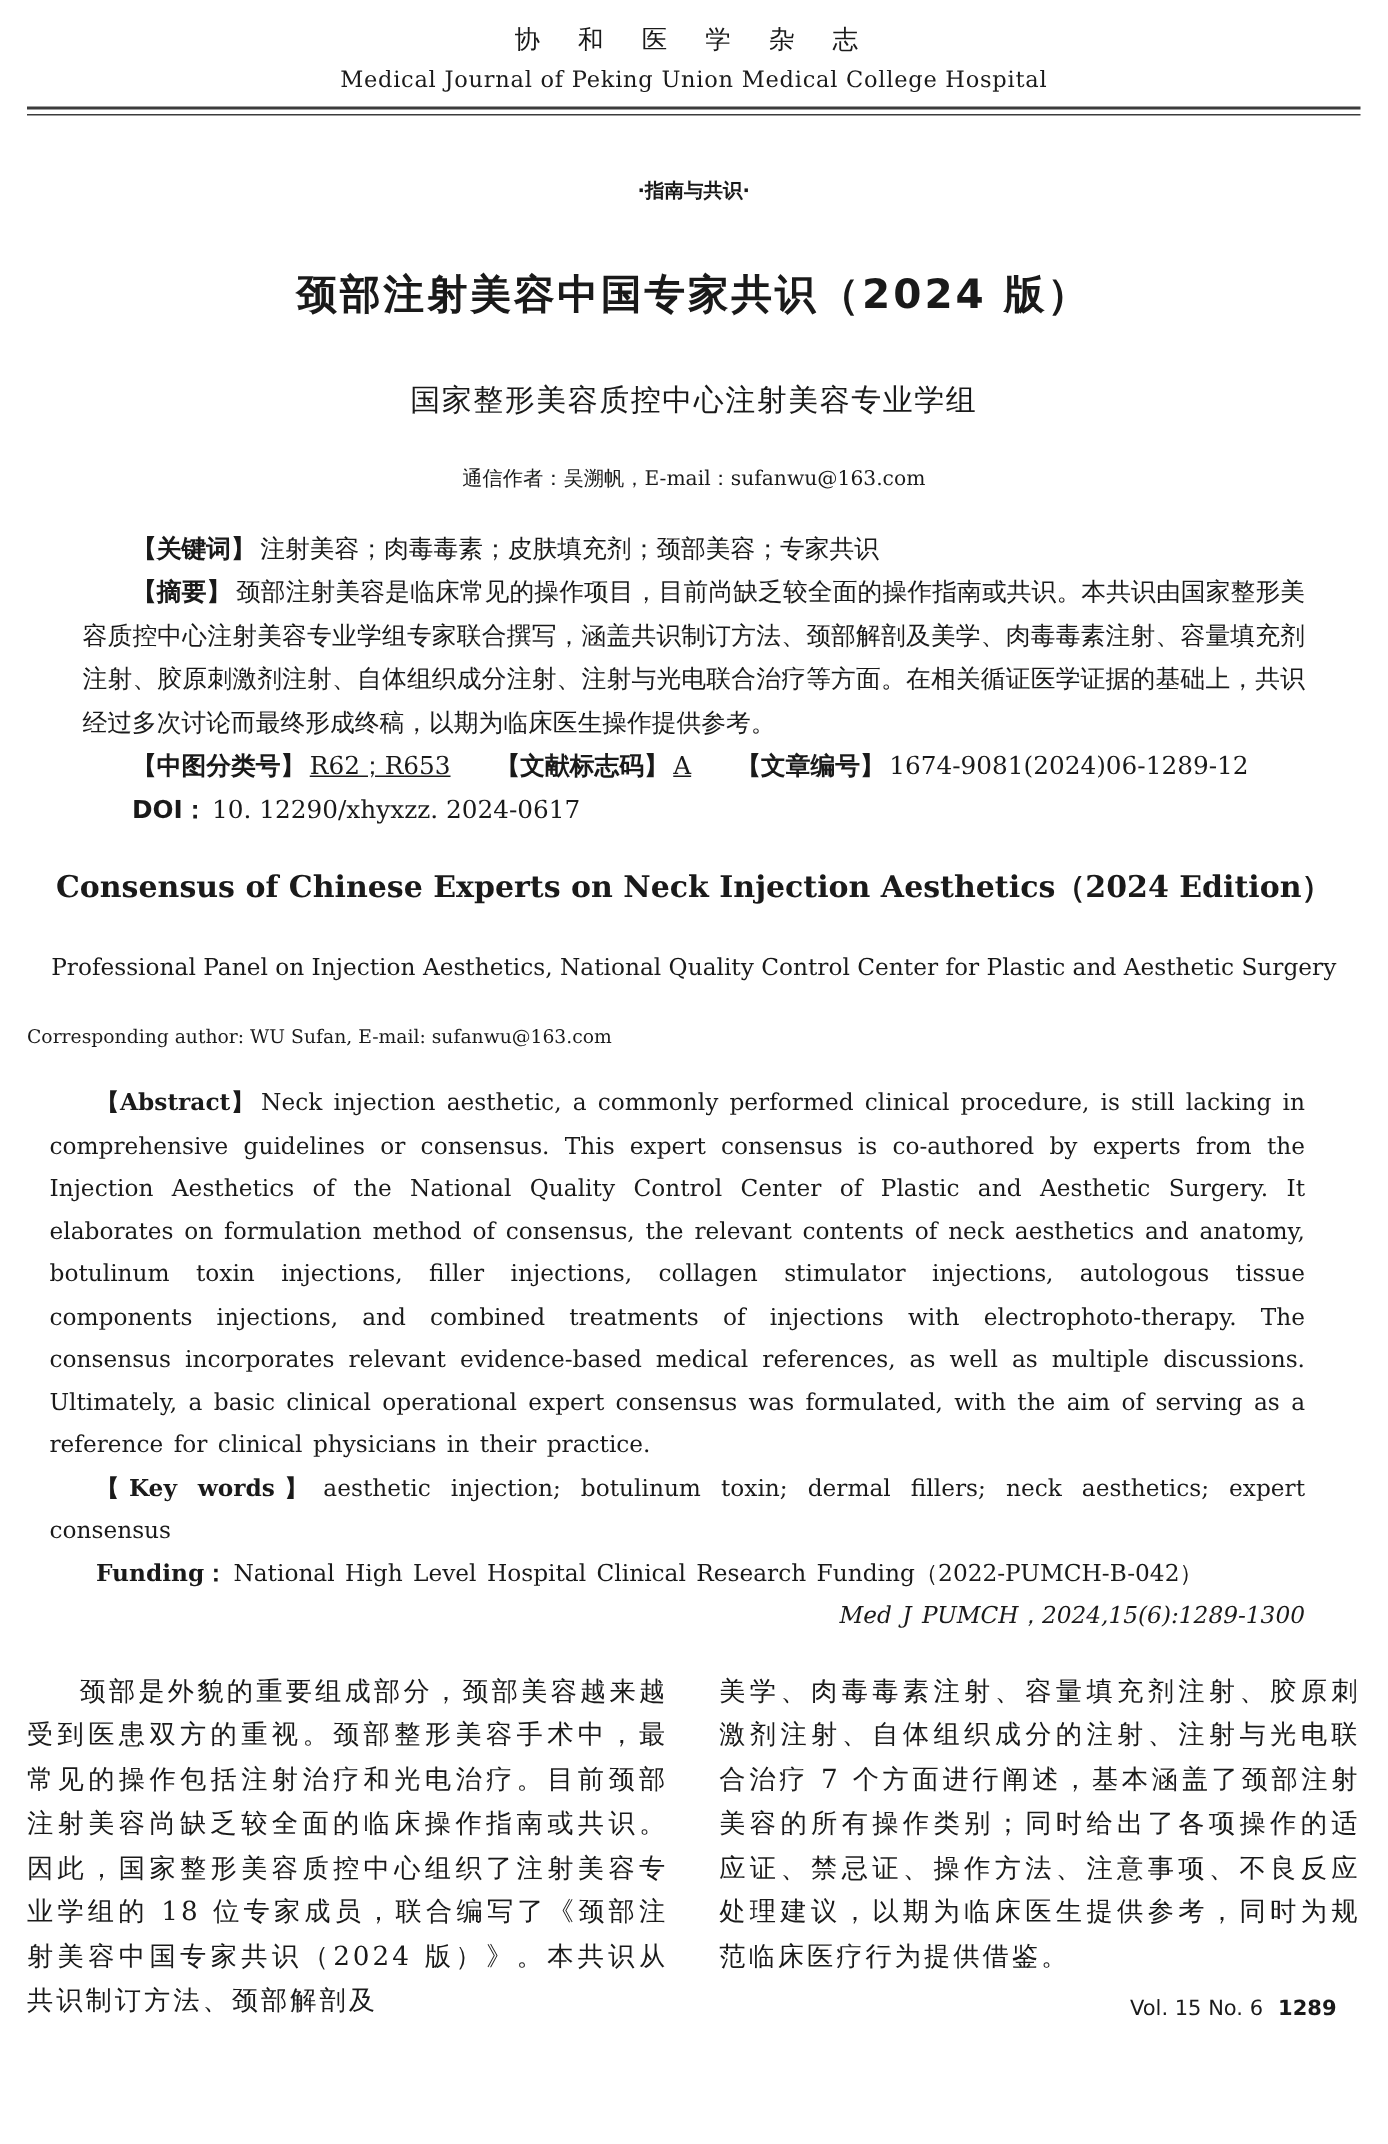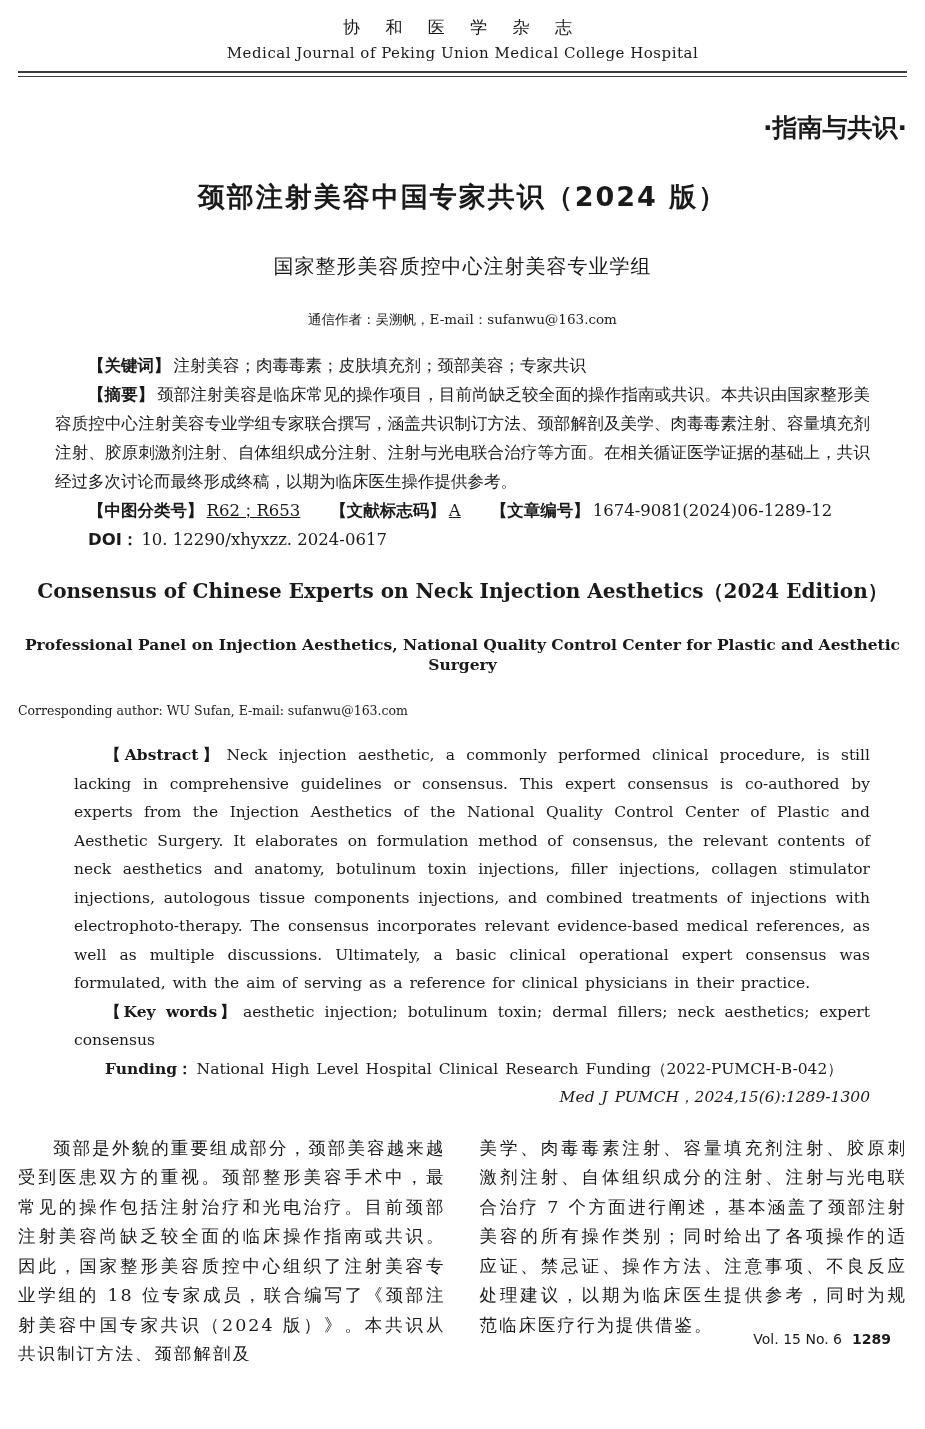--- a/index.html
+++ b/index.html
@@ -10,45 +10,45 @@
     padding:14px 18px 0 18px;
     background:#fff;color:#1a1a1a;
     font-family:"DejaVu Serif",serif;
     overflow:hidden;
   }
   
   .journal-zh{text-align:center;font-size:17px;letter-spacing:10px;line-height:26px;}
   .journal-en{text-align:center;font-size:15px;letter-spacing:.5px;line-height:22px;margin-top:2px;}
   .head-rule{margin-top:7px;height:3px;border-top:2px solid #3c3c3c;border-bottom:1px solid #3c3c3c;}
   .section-label{
-    text-align:right;margin-top:40px;
-    font-family:"DejaVu Sans",sans-serif;font-weight:700;font-size:25px;line-height:22px;
+    text-align:center;margin-top:40px;
+    font-family:"DejaVu Sans",sans-serif;font-weight:700;font-size:13px;line-height:22px;
   }
   
   .title-zh{
     text-align:center;margin-top:42px;
     font-family:"DejaVu Sans",sans-serif;font-weight:700;
     font-size:27px;letter-spacing:2px;line-height:32px;
   }
   .affil-zh{text-align:center;margin-top:40px;font-size:20px;letter-spacing:1px;line-height:26px;}
   .corr-zh{text-align:center;margin-top:31px;font-size:13.5px;line-height:18px;}
   .abs-block{
     margin:23px 37px 0 37px;
     font-size:16.5px;line-height:29px;text-align:justify;
   }
   .abs-block p{margin:0;text-indent:2em;}
   .lbl{font-family:"DejaVu Sans",sans-serif;font-weight:700;margin-right:3px;}
   .lbl-serif{font-weight:700;margin-right:4px;}
   .meta-gap{margin-right:30px;text-decoration:underline;}
   
   .title-en{text-align:center;margin-top:24px;font-weight:700;font-size:20px;line-height:26px;}
-  .affil-en{text-align:center;margin-top:31px;font-size:15.5px;line-height:20px;font-weight:bold;}
+  .affil-en{text-align:center;margin-top:31px;font-size:15.5px;line-height:20px;}
   .corr-en{text-align:left;margin-top:27px;font-size:12.5px;line-height:17px;}
   .abs-en{
-    margin:22px 37px 0 56px;
+    margin:22px 37px 0 15px;
     font-size:15.5px;line-height:28.5px;text-align:justify;
     word-spacing:2px;
   }
   .abs-en p{margin:0;text-indent:2em;}
   .cite-short{text-align:right;font-style:italic;text-indent:0 !important;}
   
   .body-cols{
     display:flex;gap:34px;
     margin-top:22px;
     font-size:17.5px;line-height:29.5px;letter-spacing:2px;text-align:justify;

